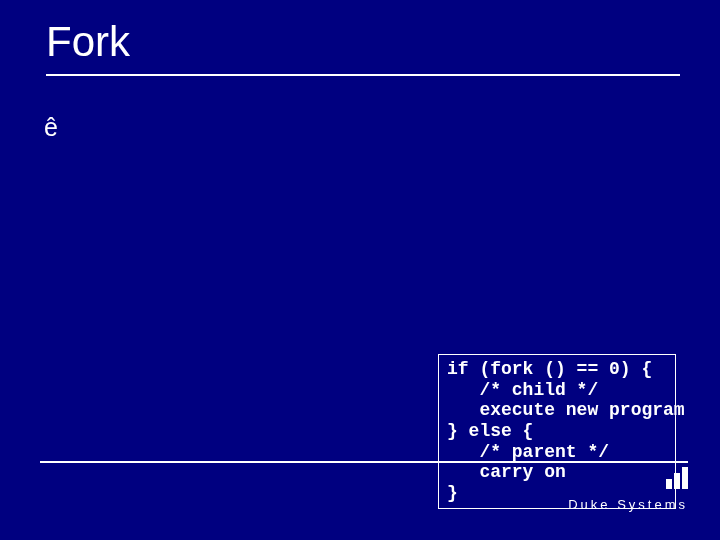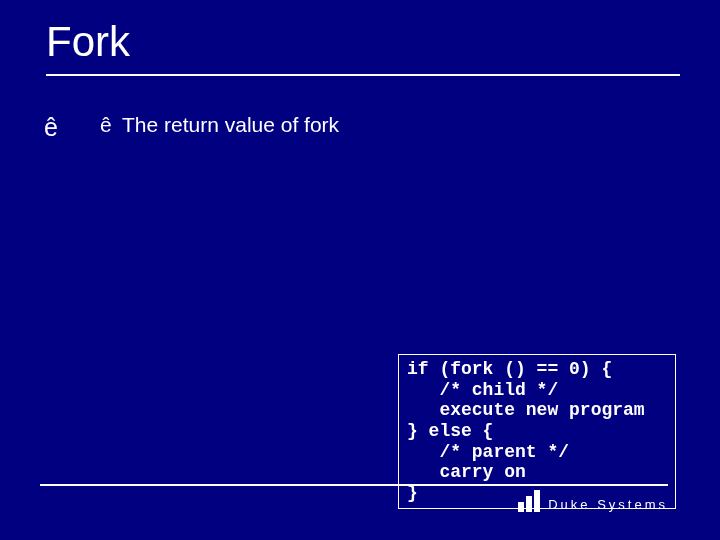--- a/index.html
+++ b/index.html
@@ -58,41 +58,42 @@
   .l2::before {
     content: "ê";
     position: absolute;
     left: 0;
     top: 0;
   }
   .codebox {
     position: absolute;
     right: 44px;
     top: 354px;
-    width: 278px;
+    width: 238px;
     border: 1px solid #ffffff;
     padding: 4px 8px 4px 8px;
     font-family: "Courier New", monospace;
     font-size: 18px;
     font-weight: bold;
     line-height: 1.15;
     white-space: pre;
     color: #ffffff;
   }
   .footer {
     position: absolute;
     left: 40px;
-    right: 52px;
+    right: 32px;
     bottom: 28px;
     border-top: 2px solid #ffffff;
     padding-top: 4px;
     display: flex;
     justify-content: flex-end;
     align-items: flex-end;
     gap: 8px;
+    flex-direction: column;
   }
   .logo-towers {
     display: flex;
     align-items: flex-end;
     gap: 2px;
   }
   .tower {
     width: 6px;
     background: #ffffff;
   }
@@ -111,25 +112,20 @@
 
 <div class="slide">
 
   <h1 class="title">Fork</h1>
 
   <ul class="bullets">
 
 
 
     <li class="l1">
-      <ul class="l2list">
-        <li class="l2">
-          <span>The return value of fork</span>
-        </li>
-      </ul>
     </li>
 
   </ul>
 
   <div class="codebox">if (fork () == 0) {
    /* child */
    execute new program
 } else {
    /* parent */
    carry on

